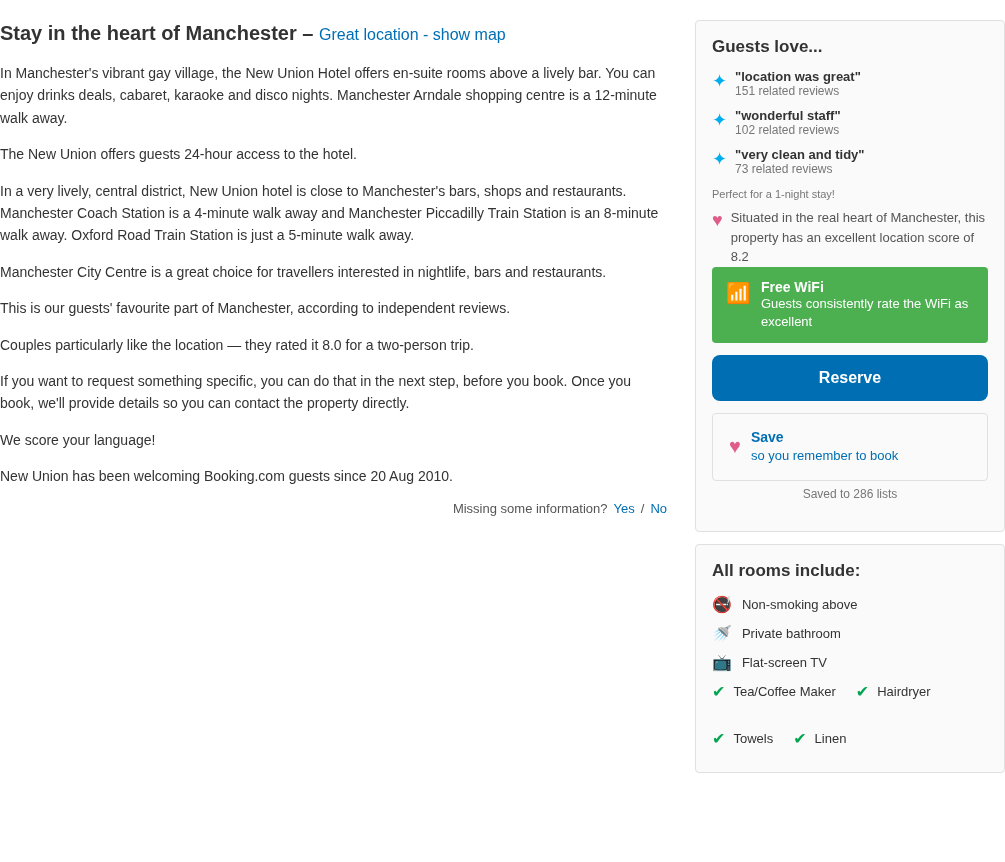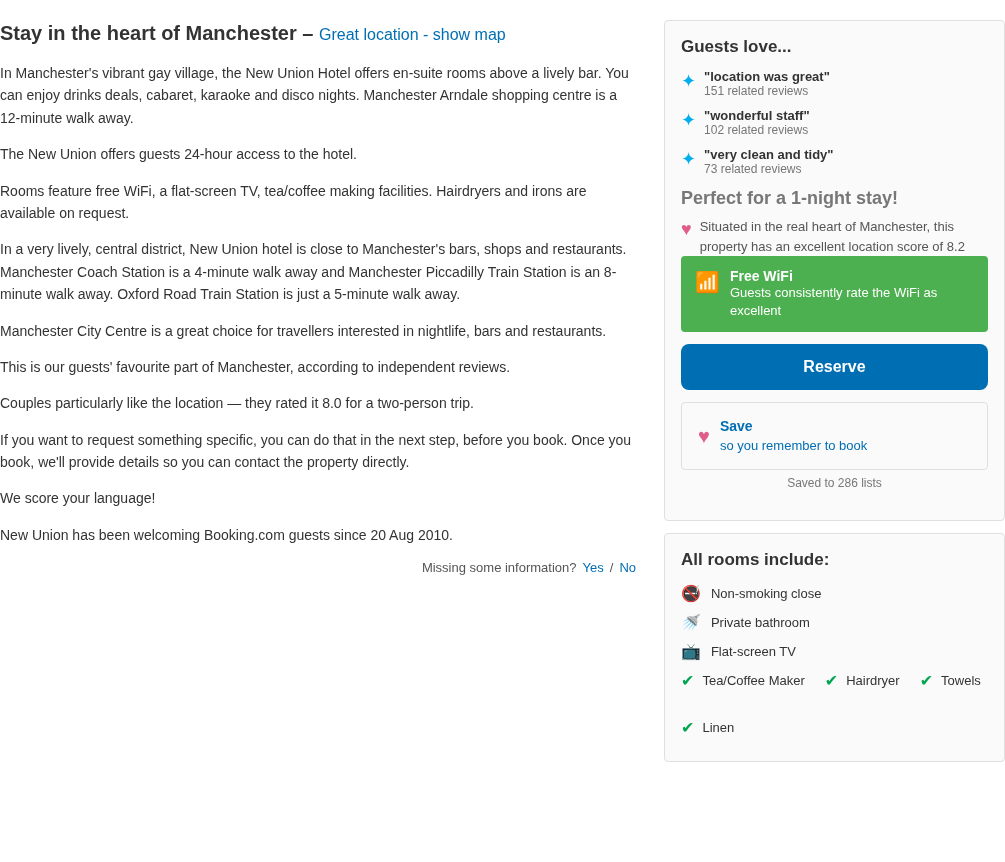--- a/index.html
+++ b/index.html
@@ -49,21 +49,21 @@
       color: #555;
       font-size: 13px;
     }
     .feedback-row a {
       color: #006eb3;
       text-decoration: none;
     }
 
     
     .right-col {
-      width: 341px;
+      width: 310px;
       flex-shrink: 0;
     }
     .guests-love-box {
       background: #fafafa;
       border: 1px solid #e0e0e0;
       border-radius: 4px;
       padding: 16px;
       margin-bottom: 12px;
     }
     .guests-love-title {
@@ -90,22 +90,22 @@
     .review-quote {
       font-weight: bold;
       color: #333;
     }
     .review-count {
       color: #777;
       font-size: 12px;
     }
     .perfect-for {
       color: #777;
-      font-size: 18px;
-      font-weight: bold;
+      font-size: 11px;
+      font-weight: normal;
       margin: 12px 0 8px 0;
     }
     .location-item {
       display: flex;
       align-items: flex-start;
       gap: 8px;
     }
     .heart-icon-pink {
       color: #e05c8a;
       font-size: 18px;
@@ -248,21 +248,20 @@
 <div class="page-wrapper">
 
   <div class="left-col">
     <h1 class="main-title">
       <span>Stay in the heart of Manchester –</span>
       <a href="#">Great location - show map</a>
     </h1>
 
     <p class="description-para">In Manchester's vibrant gay village, the New Union Hotel offers en-suite rooms above a lively bar. You can enjoy drinks deals, cabaret, karaoke and disco nights. Manchester Arndale shopping centre is a 12-minute walk away.</p>
     <p class="description-para">The New Union offers guests 24-hour access to the hotel.</p>
-    <p class="description-para">Rooms feature free WiFi, a flat-screen TV, tea/coffee making facilities. Hairdryers and irons are available on request.</p>
     <p class="description-para">In a very lively, central district, New Union hotel is close to Manchester's bars, shops and restaurants. Manchester Coach Station is a 4-minute walk away and Manchester Piccadilly Train Station is an 8-minute walk away. Oxford Road Train Station is just a 5-minute walk away.</p>
     <p class="description-para">Manchester City Centre is a great choice for travellers interested in nightlife, bars and restaurants.</p>
     <p class="description-para">This is our guests' favourite part of Manchester, according to independent reviews.</p>
     <p class="description-para">Couples particularly like the location — they rated it 8.0 for a two-person trip.</p>
     <p class="description-para">If you want to request something specific, you can do that in the next step, before you book. Once you book, we'll provide details so you can contact the property directly.</p>
     <p class="description-para">We score your language!</p>
     <p class="description-para">New Union has been welcoming Booking.com guests since 20 Aug 2010.</p>
 
     <div class="feedback-row">
       <span>Missing some information?</span>
@@ -328,21 +327,21 @@
       </div>
 
       <div class="saved-lists">Saved to 286 lists</div>
     </div>
 
     <div class="all-rooms-box">
       <div class="all-rooms-title">All rooms include:</div>
 
       <div class="room-feature">
         <span class="room-icon">🚭</span>
-        <span>Non-smoking close</span>
+        <span>Non-smoking above</span>
       </div>
       <div class="room-feature">
         <span class="room-icon">🚿</span>
         <span>Private bathroom</span>
       </div>
       <div class="room-feature">
         <span class="room-icon">📺</span>
         <span>Flat-screen TV</span>
       </div>
 

